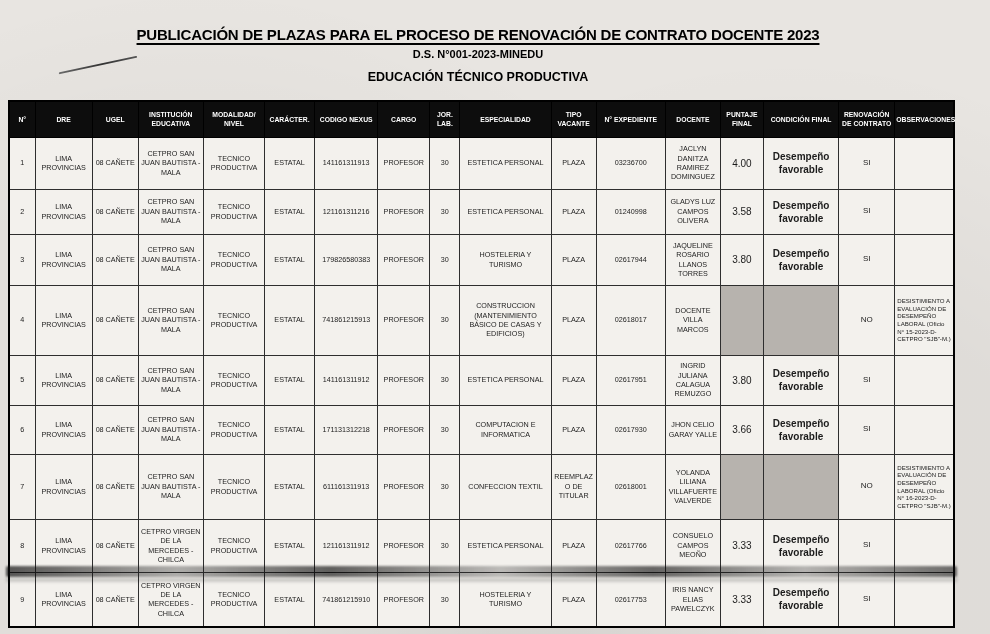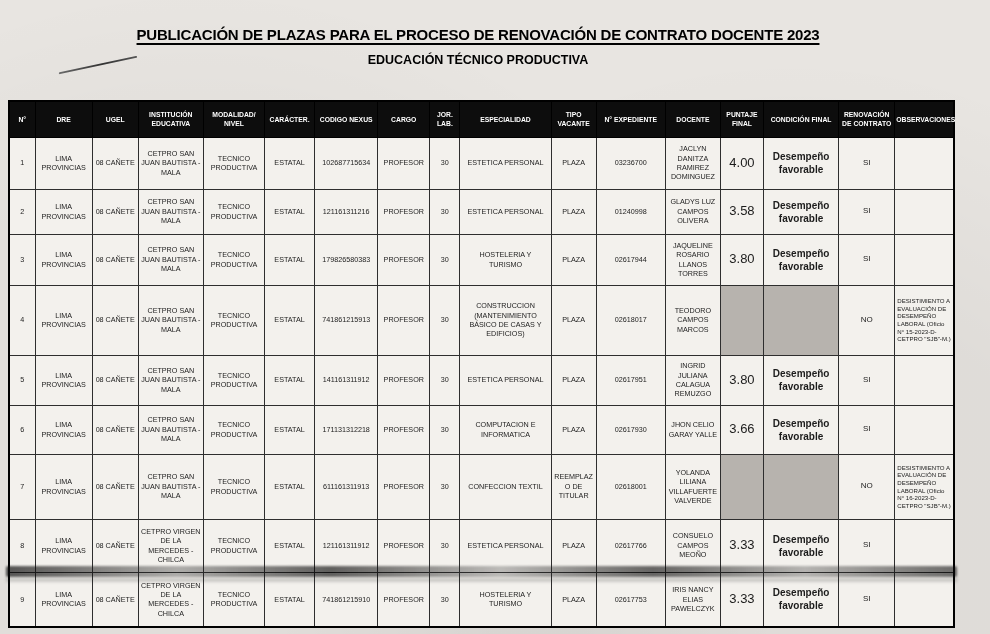--- a/index.html
+++ b/index.html
@@ -44,21 +44,21 @@
   th{
     background:var(--header-bg);color:var(--header-text);
     font-size:6.8px;font-weight:bold;border:1px solid #000;
     padding:2px 1px;text-align:center;vertical-align:middle;line-height:1.35;
   }
   td{
     border:1px solid #2e2e2e;background:var(--paper);color:var(--ink);
     font-size:7.2px;text-align:center;vertical-align:middle;
     padding:1px 2px;line-height:1.3;word-wrap:break-word;
   }
-  td.col-13{font-size:13px;}
+  td.col-13{font-size:10px;}
   td.col-14{font-weight:bold;font-size:10px;}
   td.col-15{font-weight:normal;font-size:8px;}
   td.col-16{text-align:left;font-size:6.1px;line-height:1.25;padding:1px 2px;}
   td.shaded{background:var(--shaded-cell);}
   .pencil-mark{
     position:absolute;top:64px;left:58px;width:80px;height:2.4px;
     background:linear-gradient(90deg,#6a6a6a,#333 55%,#555);
     transform:rotate(-12deg);border-radius:2px;
   }
   .scan-band{
@@ -75,20 +75,21 @@
   }
 </style>
 </head>
 <body>
 
 <div class="page">
   <div class="pencil-mark"></div>
 
   <div class="titles">
     <div class="doc-title">PUBLICACIÓN DE PLAZAS PARA EL PROCESO DE RENOVACIÓN DE CONTRATO DOCENTE 2023</div>
+    <div class="doc-sub1">D.S. N°001-2023-MINEDU</div>
     <div class="doc-sub2">EDUCACIÓN TÉCNICO PRODUCTIVA</div>
   </div>
 
   <table class="plazas">
     <colgroup>
       <col style="width:26px">
         <col style="width:57px">
         <col style="width:46px">
       <col style="width:65px">
         <col style="width:61px">
@@ -127,21 +128,21 @@
         </tr>
     </thead>
     <tbody>
         <tr>
           <td class="col-0">1</td>
           <td class="col-1">LIMA PROVINCIAS</td>
           <td class="col-2">08 CAÑETE</td>
           <td class="col-3">CETPRO SAN JUAN BAUTISTA - MALA</td>
           <td class="col-4">TECNICO PRODUCTIVA</td>
           <td class="col-5">ESTATAL</td>
-          <td class="col-6">102687715634</td>
+          <td class="col-6">141161311913</td>
           <td class="col-7">PROFESOR</td>
           <td class="col-8">30</td>
           <td class="col-9">ESTETICA PERSONAL</td>
           <td class="col-10">PLAZA</td>
           <td class="col-11">03236700</td>
           <td class="col-12">JACLYN DANITZA RAMIREZ DOMINGUEZ</td>
           <td class="col-13">4.00</td>
           <td class="col-14">Desempeño favorable</td>
           <td class="col-15">SI</td>
           <td class="col-16"></td>
@@ -190,21 +191,21 @@
           <td class="col-2">08 CAÑETE</td>
           <td class="col-3">CETPRO SAN JUAN BAUTISTA - MALA</td>
           <td class="col-4">TECNICO PRODUCTIVA</td>
           <td class="col-5">ESTATAL</td>
           <td class="col-6">741861215913</td>
           <td class="col-7">PROFESOR</td>
           <td class="col-8">30</td>
           <td class="col-9">CONSTRUCCION (MANTENIMIENTO BÁSICO DE CASAS Y EDIFICIOS)</td>
           <td class="col-10">PLAZA</td>
           <td class="col-11">02618017</td>
-          <td class="col-12">TEODORO CAMPOS MARCOS</td>
+          <td class="col-12">DOCENTE VILLA MARCOS</td>
           <td class="col-13 shaded"></td>
           <td class="col-14 shaded"></td>
           <td class="col-15">NO</td>
           <td class="col-16">DESISTIMIENTO A EVALUACIÓN DE DESEMPEÑO LABORAL (Oficio N° 15-2023-D-CETPRO "SJB"-M.)</td>
         </tr>
         <tr>
           <td class="col-0">5</td>
           <td class="col-1">LIMA PROVINCIAS</td>
           <td class="col-2">08 CAÑETE</td>
           <td class="col-3">CETPRO SAN JUAN BAUTISTA - MALA</td>

